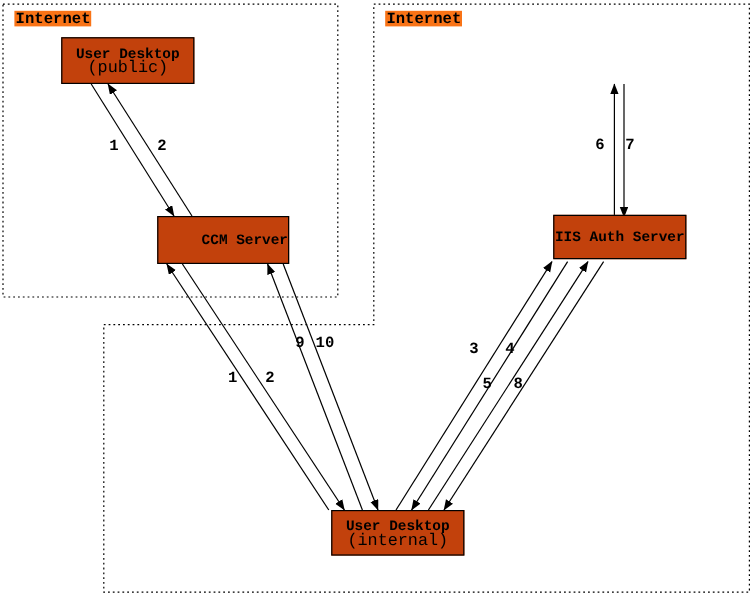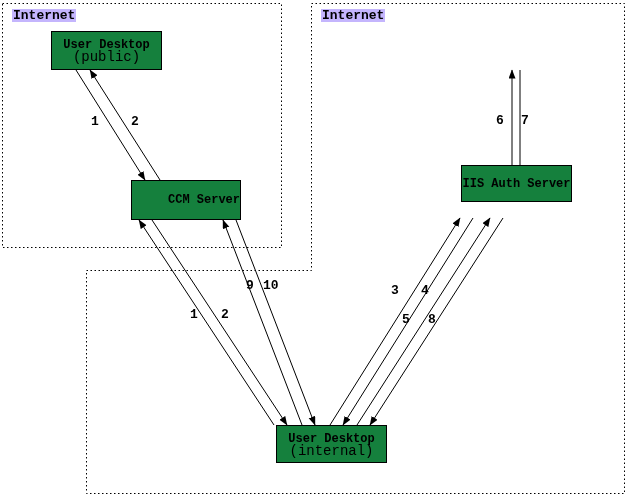--- a/index.html
+++ b/index.html
@@ -4,38 +4,38 @@
 <style>
   html,body { margin:0; padding:0; background:#fff; }
   .canvas {
     position:relative; width:627px; height:497px; background:#ffffff;
     font-family:"Liberation Mono","DejaVu Sans Mono",monospace; color:#000;
     overflow:hidden;
   }
   svg.layer { position:absolute; left:0; top:0; width:627px; height:497px; }
   .zone-label {
     position:absolute; font-weight:bold; font-size:13px; line-height:13px;
-    white-space:nowrap; background:#c4b5fd; padding:0 1px;
+    white-space:nowrap; background:#f97316; padding:0 1px;
   }
   .node {
-    position:absolute; background:#15803d; border:1.5px solid #000;
+    position:absolute; background:#c2410c; border:1.5px solid #000;
     display:flex; flex-direction:column; align-items:center; justify-content:center;
     text-align:center; box-sizing:border-box;
   }
   .node .t { font-weight:bold; font-size:12px; line-height:14px; white-space:nowrap; }
   .node .s { font-size:14px; line-height:11px; white-space:nowrap; }
   .edge-label {
     position:absolute; font-weight:bold; font-size:13px; line-height:13px;
     white-space:nowrap;
   }
   
   .n-udp { left:51px;  top:31px;  width:111px; height:39px; }
   .n-ccm { left:131px; top:180px; width:110px; height:40px;padding-left:36px; }
   .n-ntd { left:461px; top:31px;  width:111px; height:39px; }
-  .n-iis { left:461px; top:165px; width:111px; height:37px; }
+  .n-iis { left:461px; top:179px; width:111px; height:37px; }
   .n-udi { left:276px; top:425px; width:111px; height:38px; }
   
   .z-internet { left:12px;  top:9px; }
   .z-intranet { left:321px; top:9px; }
   
   .el0  { left:91px;  top:115px; }
   .el1  { left:131px; top:115px; }
   .el2  { left:190px; top:308px; }
   .el3  { left:221px; top:308px; }
   .el4  { left:246px; top:279px; }

